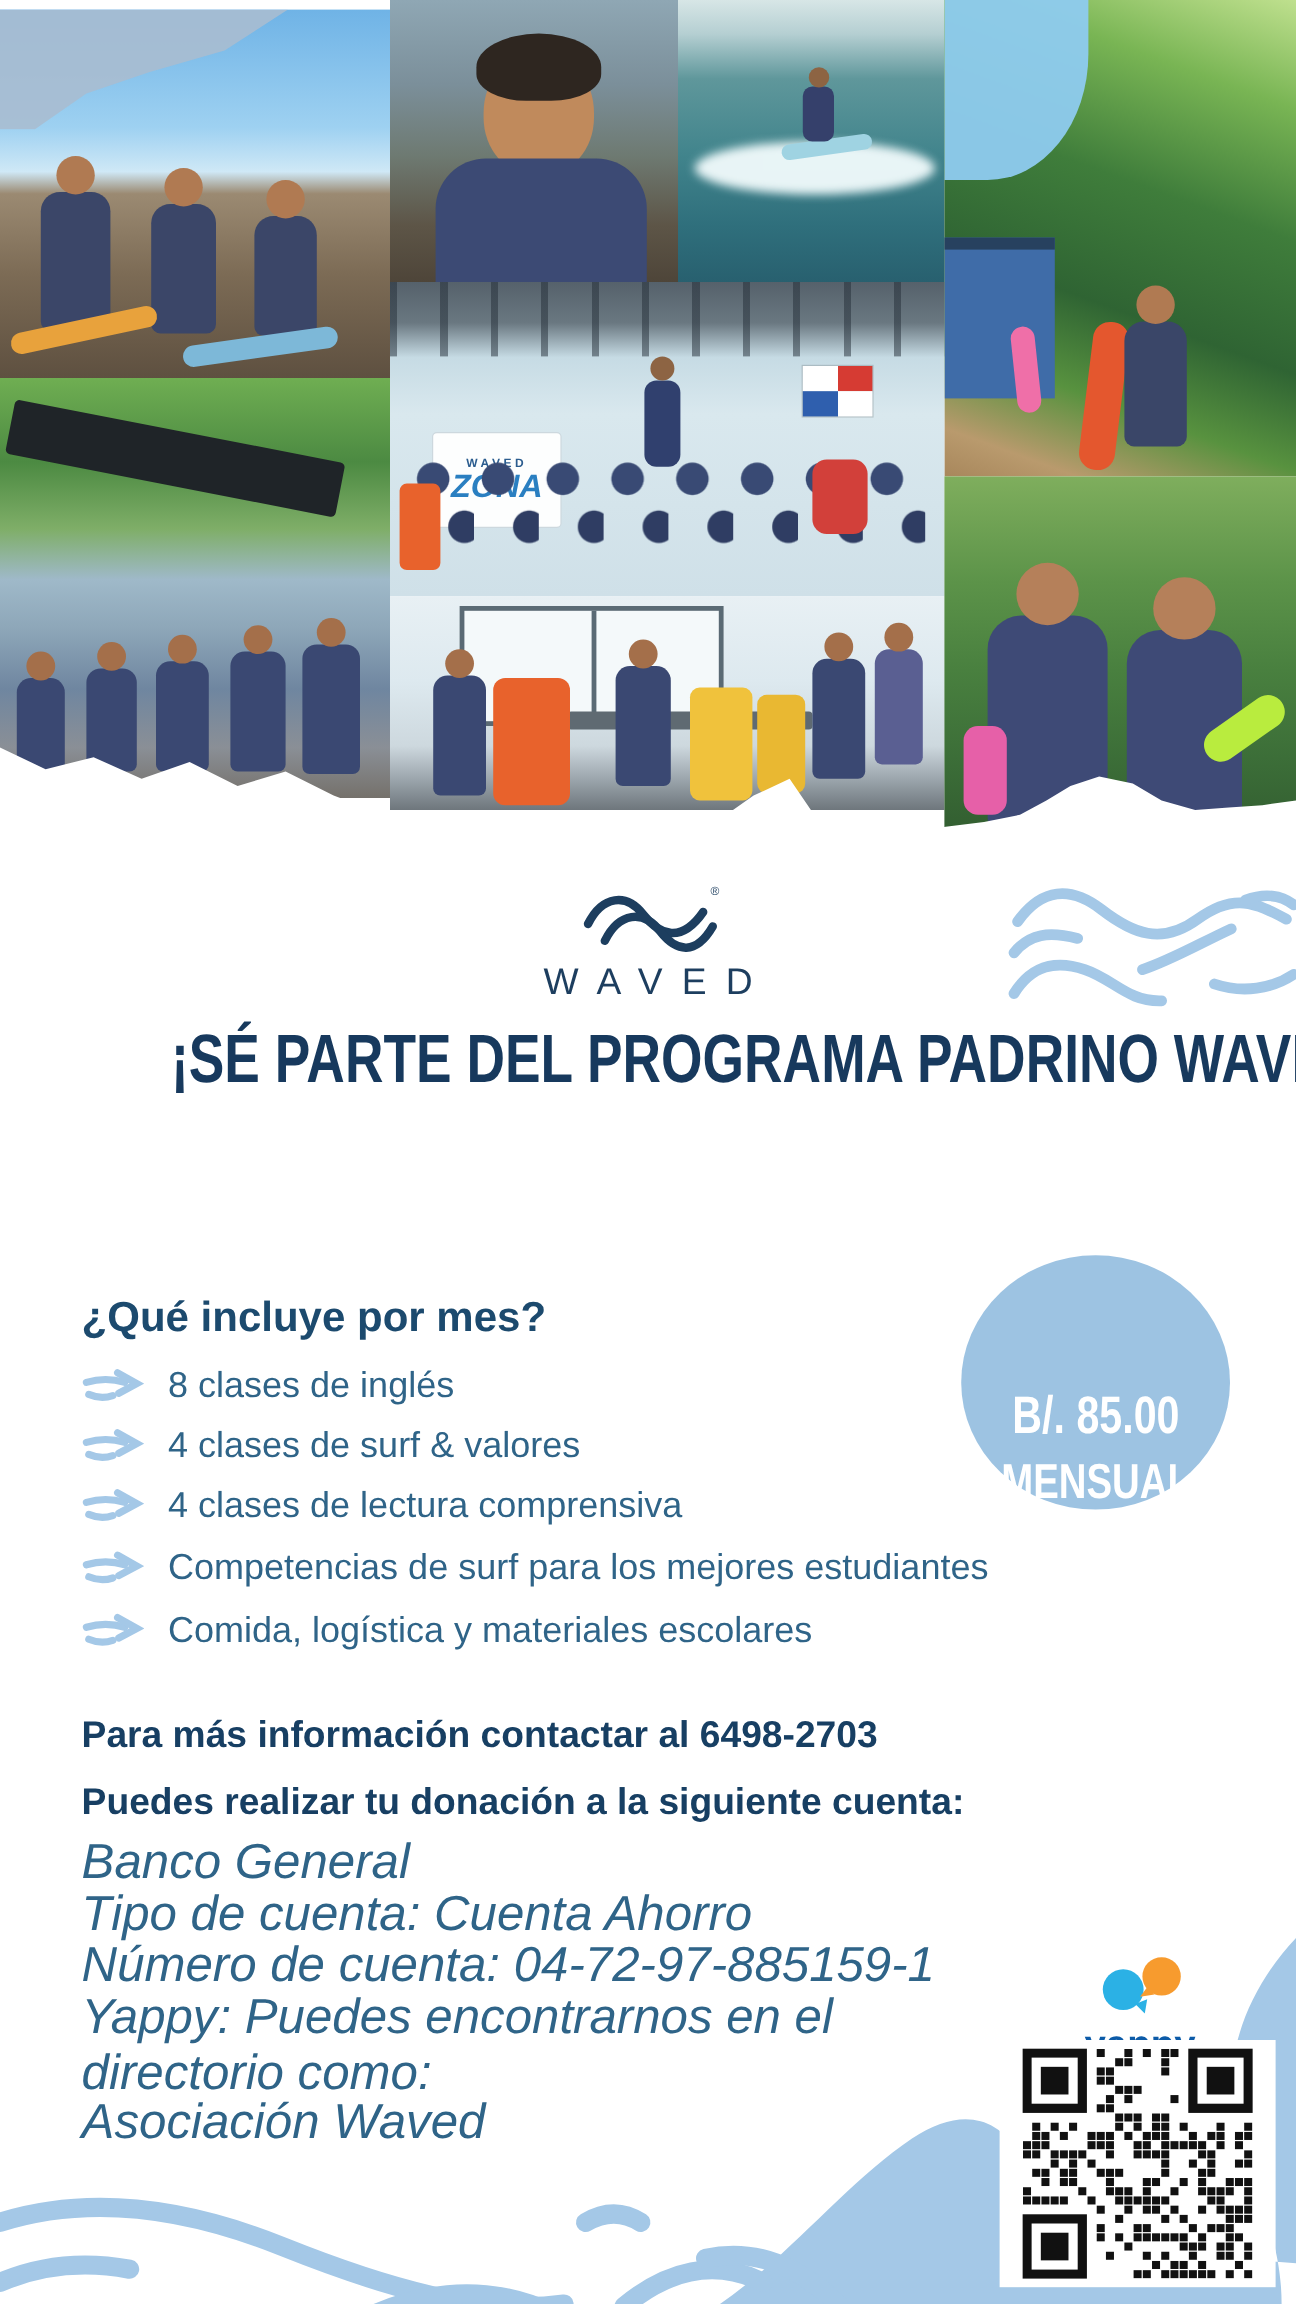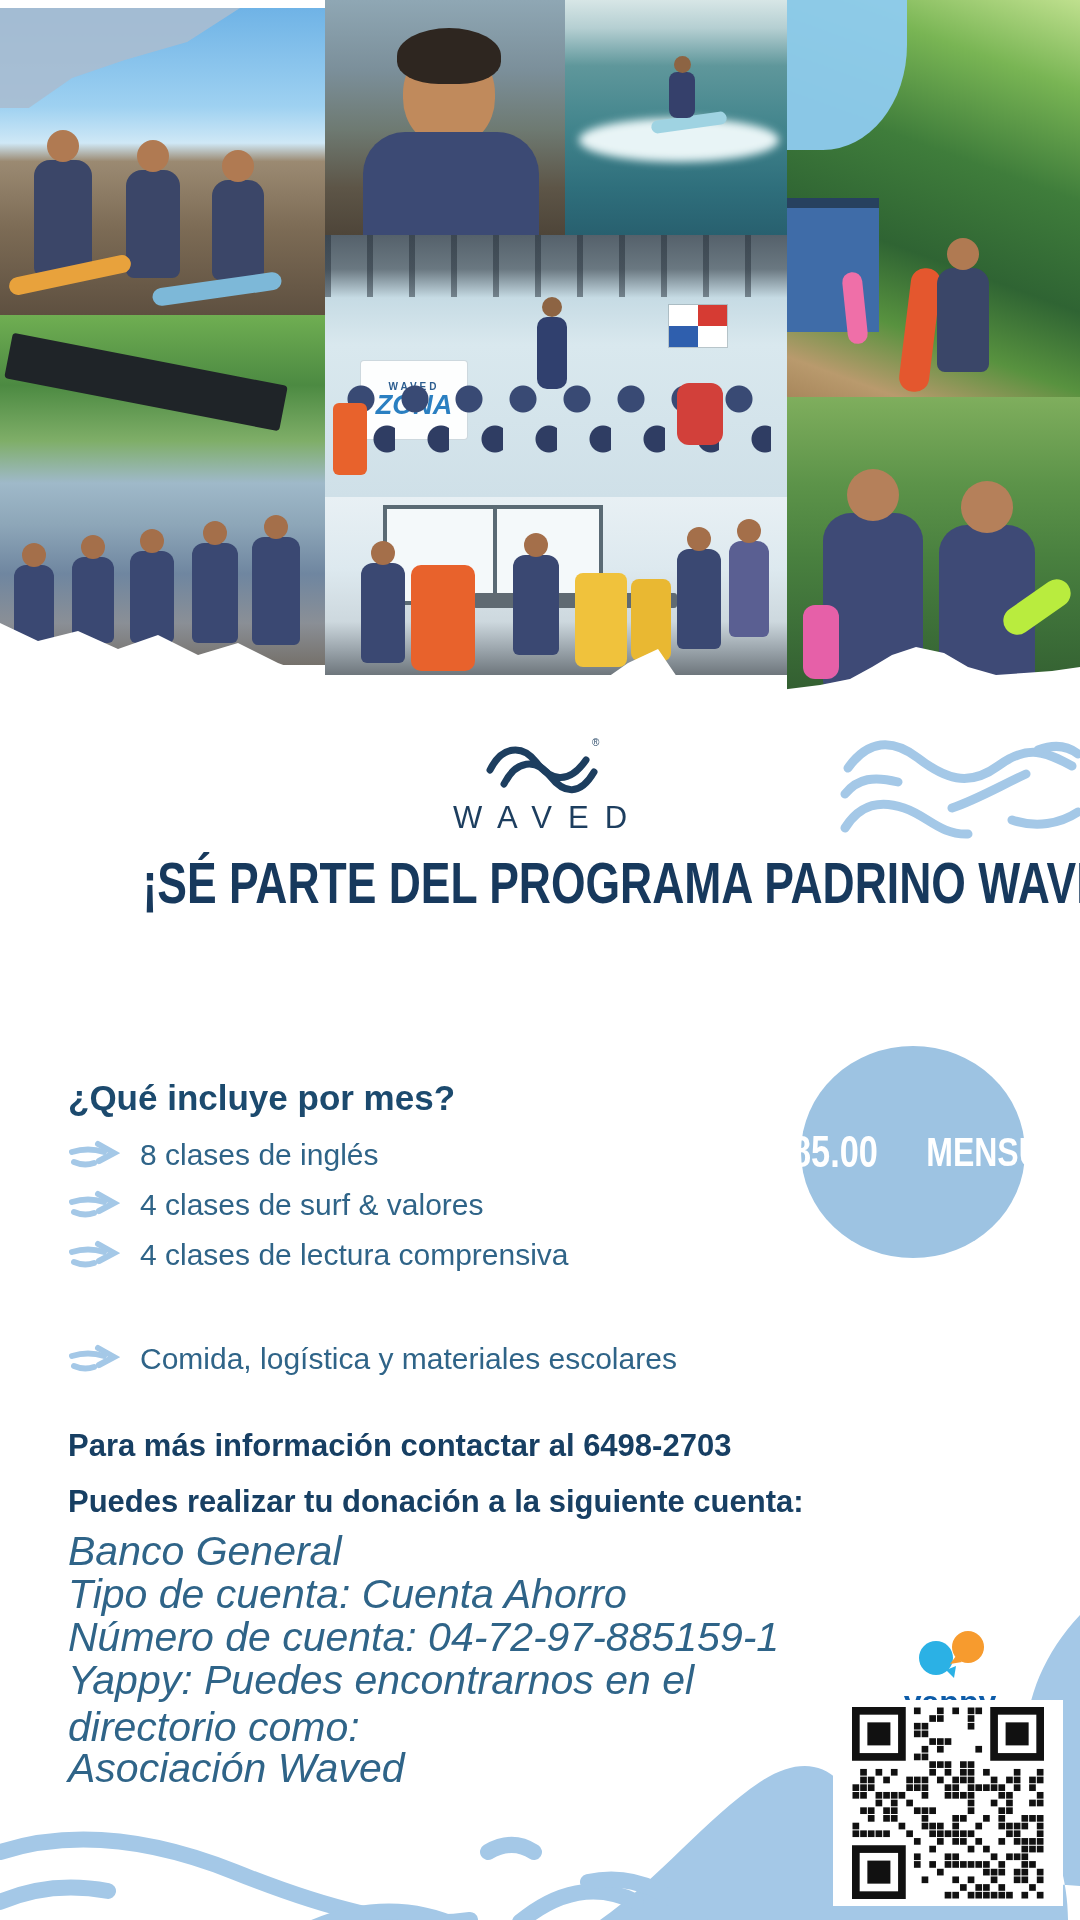--- a/index.html
+++ b/index.html
@@ -100,21 +100,21 @@
     font-weight:bold;font-size:57px;color:#17395d;letter-spacing:0;}
   .subtitle{position:absolute;left:0;top:922px;width:1080px;text-align:center;
     font-size:31px;line-height:39px;color:#2f6488;}
   
   .includes-heading{position:absolute;left:68px;top:1078px;font-size:35px;font-weight:bold;color:#1c4a6e;}
   .include-item{position:absolute;left:68px;display:flex;align-items:center;gap:20px;
     font-size:30px;color:#2f6488;}
   .arrow-ic{flex:0 0 auto;display:block;}
   
   .badge{position:absolute;left:801px;top:1046px;width:224px;height:212px;border-radius:50%;
-    background:#9dc3e2;display:flex;flex-direction:row;align-items:center;justify-content:center;gap:6px;}
+    background:#9dc3e2;display:flex;flex-direction:column;align-items:center;justify-content:flex-end;gap:6px;}
   .badge .amount{font-size:44px;font-weight:bold;color:#ffffff;}
   .badge .period{font-size:41px;font-weight:bold;color:#ffffff;}
   
   .contact-bold{position:absolute;left:68px;width:760px;font-size:31px;font-weight:bold;color:#173f63;}
   .bank-line{position:absolute;left:68px;width:760px;font-size:41px;color:#2f6488;font-style:italic;}
   
   .yappy{position:absolute;left:880px;top:1628px;width:140px;text-align:center;}
   .yappy-label{font-size:32px;font-weight:bold;color:#0c5ba8;letter-spacing:0;}
   .qr-card{position:absolute;left:833px;top:1700px;width:230px;height:206px;background:#ffffff;
     display:flex;align-items:center;justify-content:center;}
@@ -246,20 +246,30 @@
   </div>
   <div class="include-item" style="top:1238px;">
     <svg class="arrow-ic" width="52" height="30" viewBox="0 0 52 30">
         <g fill="none" stroke="#a4c8e7" stroke-width="6" stroke-linecap="round">
           <path d="M4 12 C 14 9, 26 9, 36 12"></path>
           <path d="M30 4 L 46 13 L 31 21"></path>
           <path d="M6 22 C 13 25, 20 25, 26 23"></path>
         </g>
       </svg>
     <span>4 clases de lectura comprensiva</span>
+  </div>
+  <div class="include-item" style="top:1290px;">
+    <svg class="arrow-ic" width="52" height="30" viewBox="0 0 52 30">
+        <g fill="none" stroke="#a4c8e7" stroke-width="6" stroke-linecap="round">
+          <path d="M4 12 C 14 9, 26 9, 36 12"></path>
+          <path d="M30 4 L 46 13 L 31 21"></path>
+          <path d="M6 22 C 13 25, 20 25, 26 23"></path>
+        </g>
+      </svg>
+    <span>Competencias de surf para los mejores estudiantes</span>
   </div>
   <div class="include-item" style="top:1342px;">
     <svg class="arrow-ic" width="52" height="30" viewBox="0 0 52 30">
         <g fill="none" stroke="#a4c8e7" stroke-width="6" stroke-linecap="round">
           <path d="M4 12 C 14 9, 26 9, 36 12"></path>
           <path d="M30 4 L 46 13 L 31 21"></path>
           <path d="M6 22 C 13 25, 20 25, 26 23"></path>
         </g>
       </svg>
     <span>Comida, logística y materiales escolares</span>

